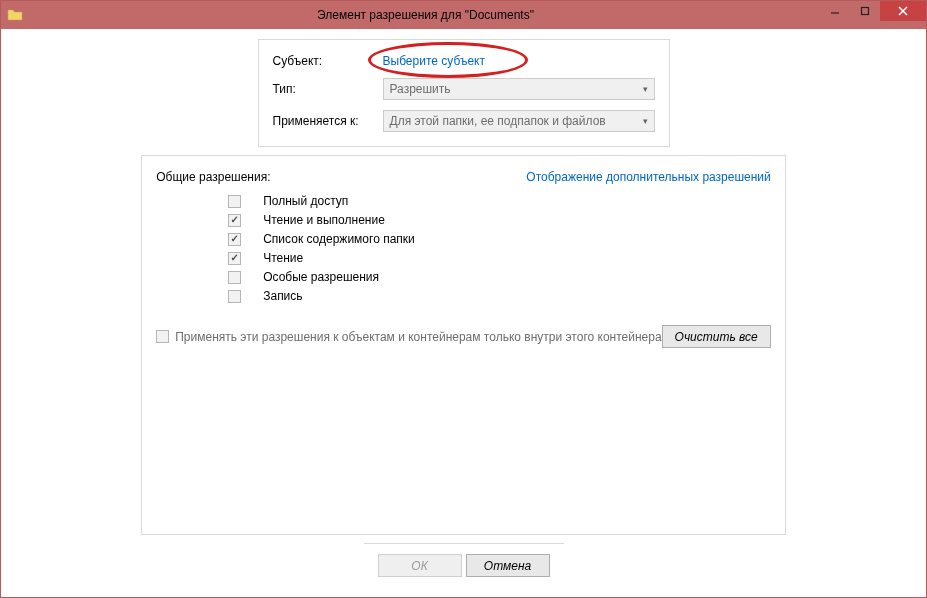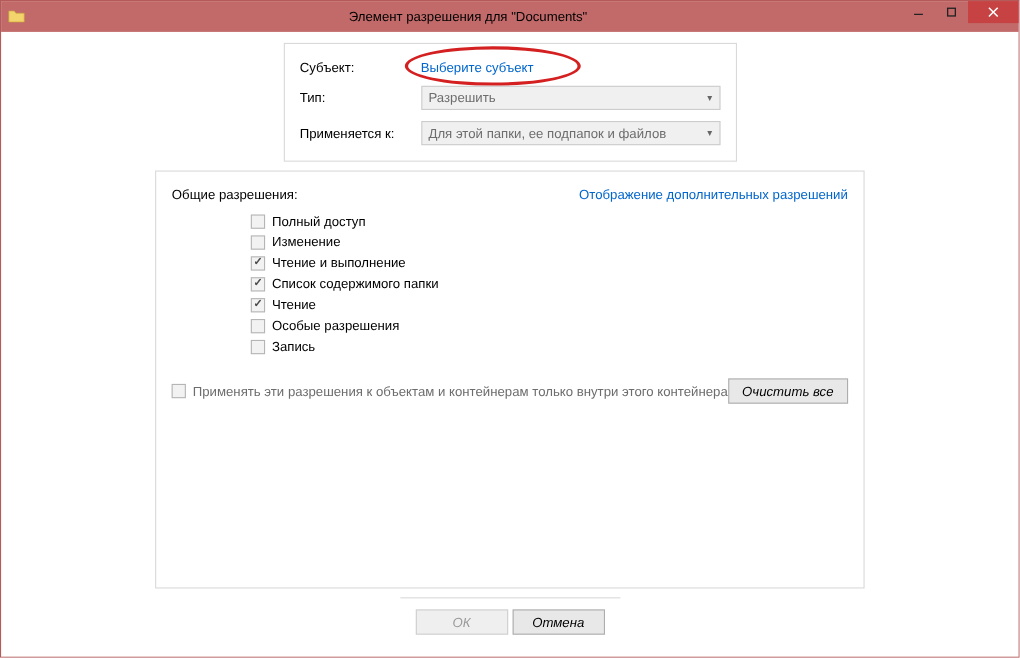--- a/index.html
+++ b/index.html
@@ -139,21 +139,21 @@
     .perm-list {
       margin-left: 72px;
       display: flex;
       flex-direction: column;
       gap: 5px;
       margin-bottom: 18px;
     }
     .perm-item {
       display: flex;
       align-items: center;
-      gap: 6px;
+      gap: 22px;
     }
     .chk {
       width: 13px;
       height: 13px;
       border: 1px solid #8d8d8d;
       background: #fff;
       display: inline-flex;
       align-items: center;
       justify-content: center;
       font-size: 10px;
@@ -270,24 +270,20 @@
         <span class="section-title">Общие разрешения:</span>
         <span class="adv-link">Отображение дополнительных разрешений</span>
       </div>
 
       <div class="perm-list" id="perm-list">
           <div class="perm-item">
             <span class="chk disabled"></span>
             <span class="perm-label">Полный доступ</span>
           </div>
           <div class="perm-item">
-            <span class="chk disabled"></span>
-            <span class="perm-label">Изменение</span>
-          </div>
-          <div class="perm-item">
             <span class="chk disabled">
               <span class="mark">✓</span>
             </span>
             <span class="perm-label">Чтение и выполнение</span>
           </div>
           <div class="perm-item">
             <span class="chk disabled">
               <span class="mark">✓</span>
             </span>
             <span class="perm-label">Список содержимого папки</span>

